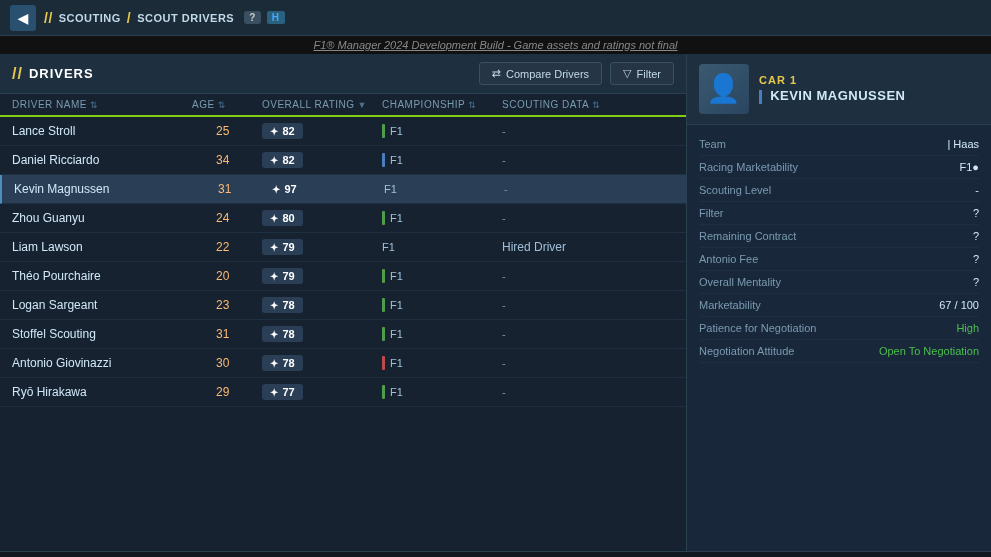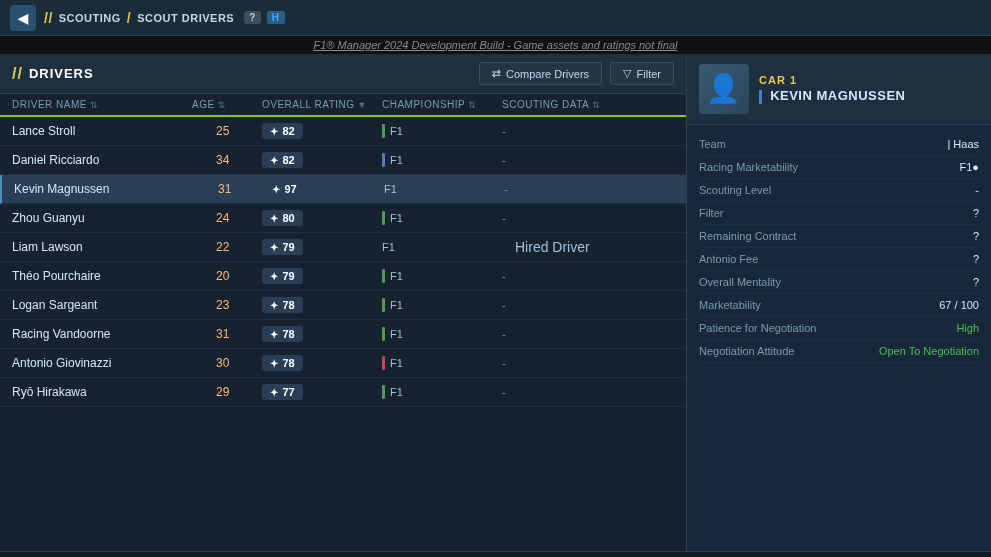--- a/index.html
+++ b/index.html
@@ -195,21 +195,21 @@
     .champ-bar {
       width: 3px;
       height: 14px;
       border-radius: 1px;
     }
     .bar-green { background: #4c9e4c; }
     .bar-blue { background: #4a7ec0; }
     .bar-red { background: #c04a4a; }
 
     .scouting-cell { color: #7a9ab0; font-size: 11px; }
-    .scouting-hired { color: #a0c0d8; font-size: 14px; margin-left: 13px; }
+    .scouting-hired { color: #a0c0d8; font-size: 12px; }
 
     
     .details-panel {
       flex: 1;
       background: #18283a;
       display: flex;
       flex-direction: column;
     }
 
     .driver-card-header {
@@ -448,21 +448,21 @@
       <span>78</span>
     </div>
     <div class="champ-cell">
       <span class="champ-bar bar-green"></span>
       <span>F1</span>
     </div>
     <span class="scouting-cell">-</span>
     <span></span>
   </div>
         <div class="table-row">
-    <span class="driver-name">Racing Vandoorne</span>
+    <span class="driver-name">Stoffel Scouting</span>
     <span class="driver-age">31</span>
     <div class="rating-badge">
       <span class="rating-icon">✦</span>
       <span>78</span>
     </div>
     <div class="champ-cell">
       <span class="champ-bar bar-green"></span>
       <span>F1</span>
     </div>
     <span class="scouting-cell">-</span>

